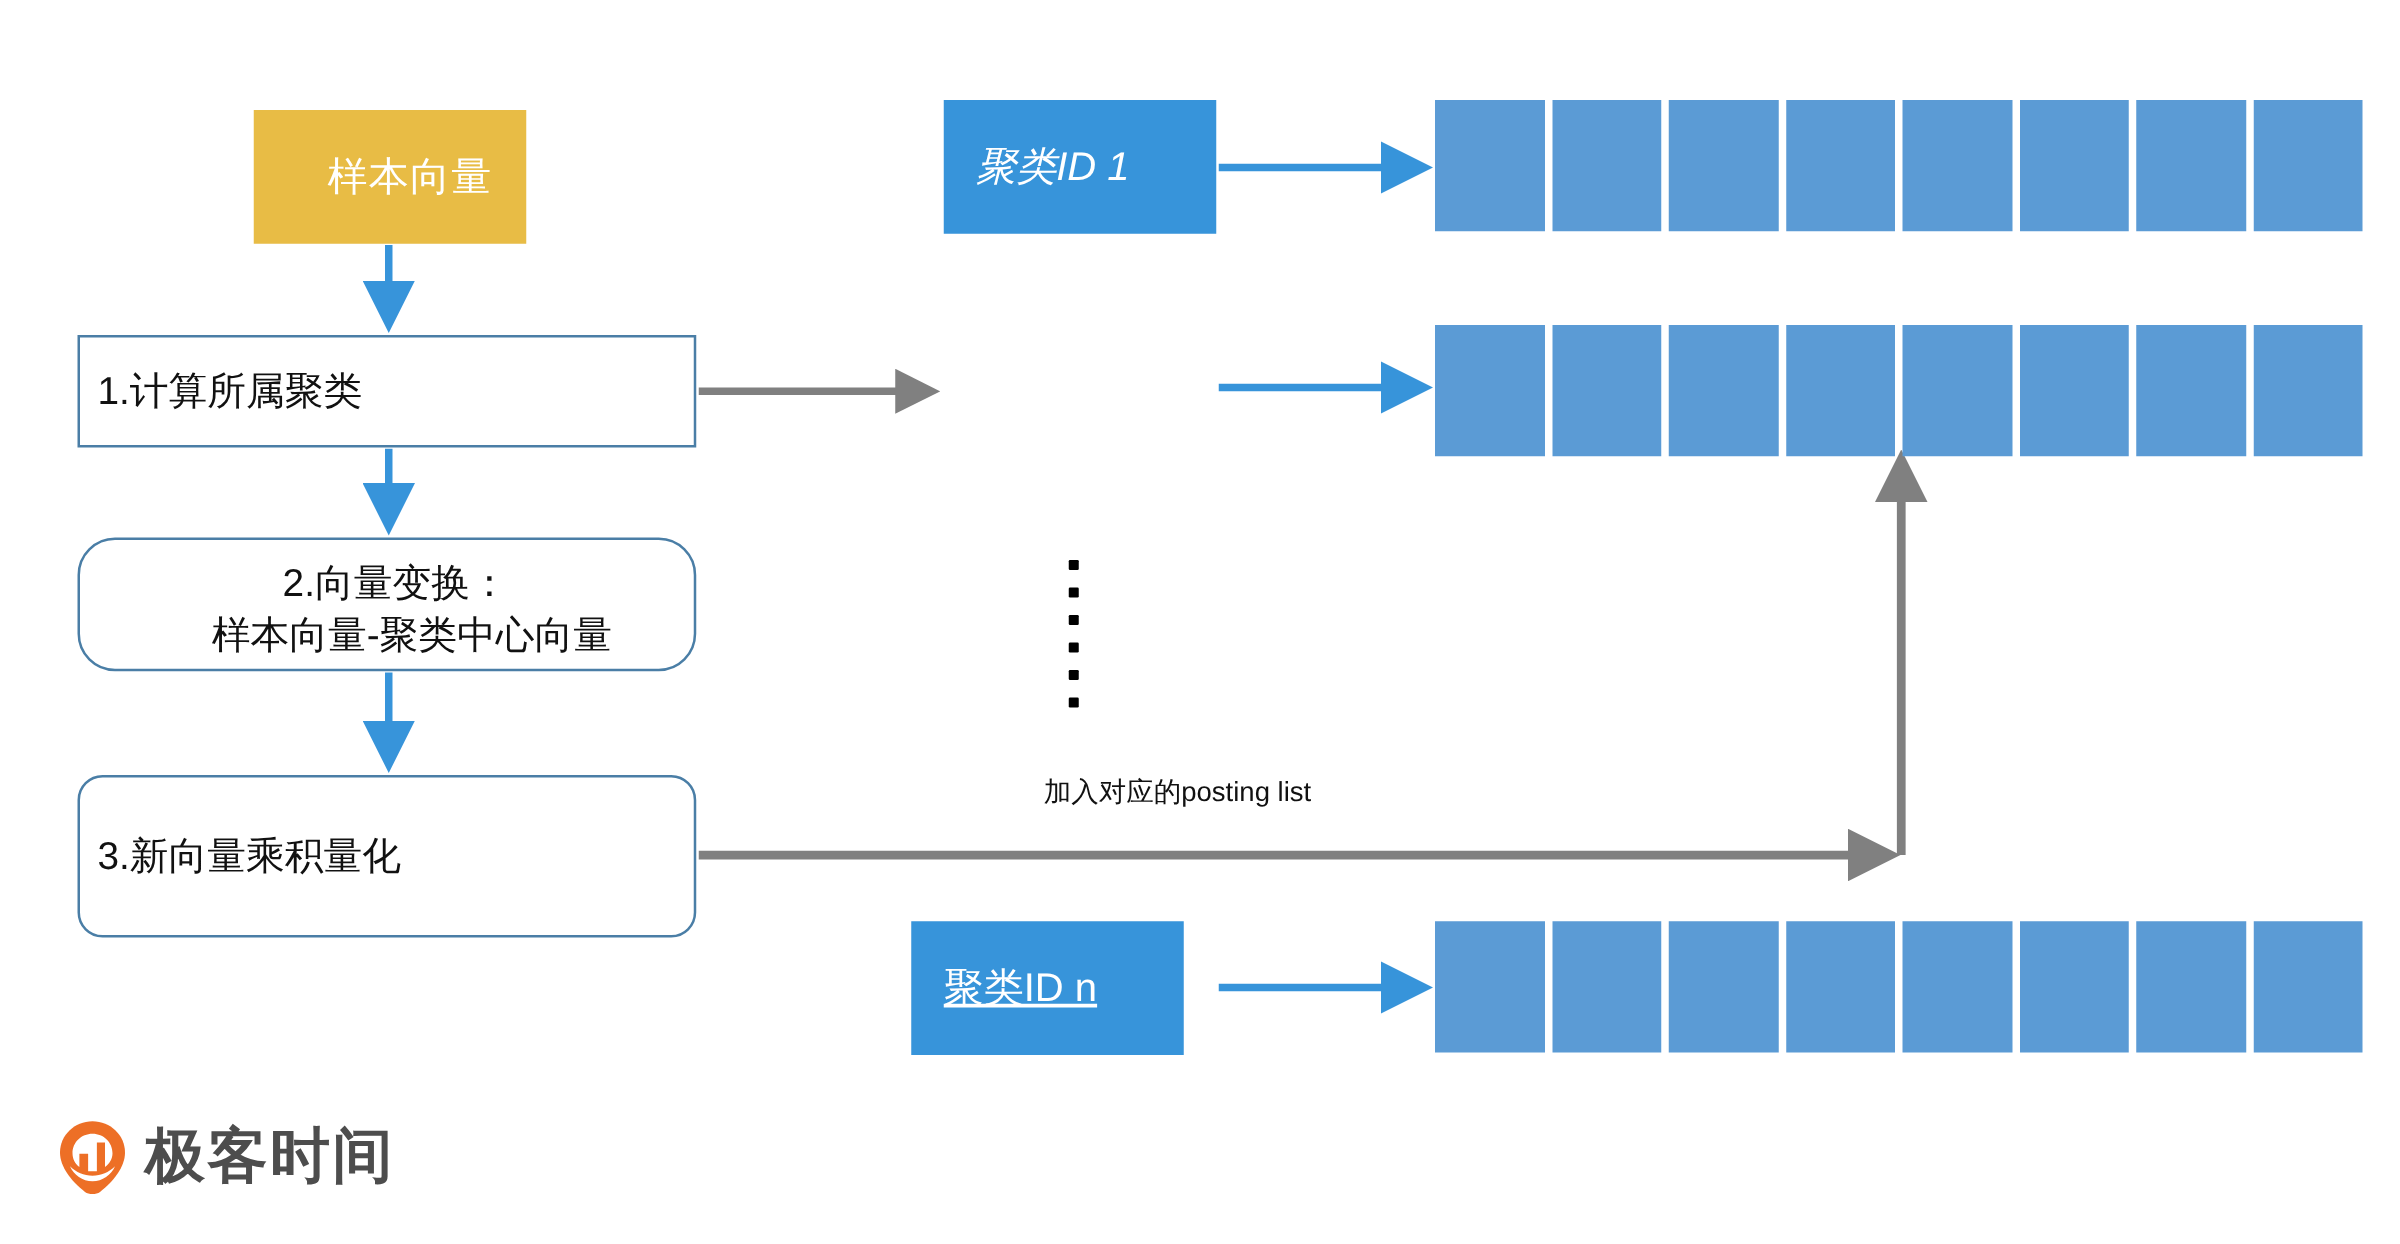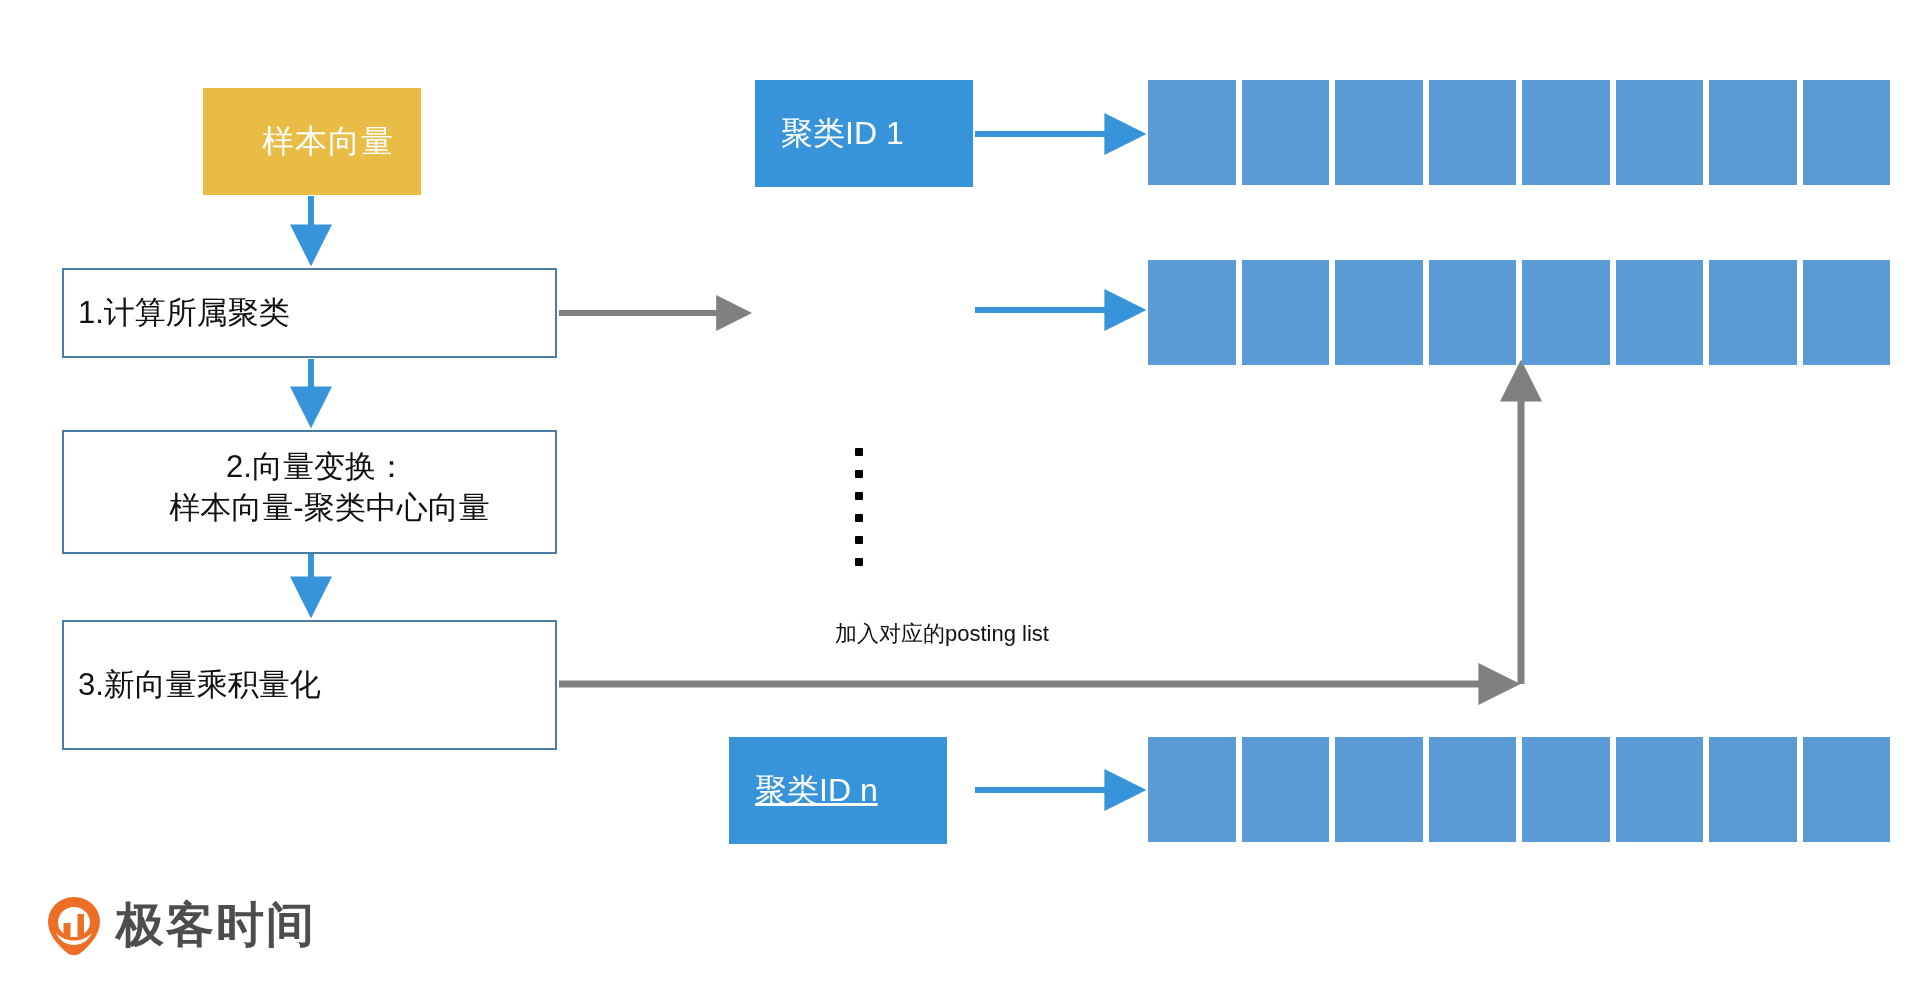--- a/index.html
+++ b/index.html
@@ -46,36 +46,36 @@
     text-align: center;
   }
   .step-box.multiline {
     display: block;
     padding-top: 14px;
     line-height: 1.33;
   }
   .step-box .l2 { padding-left: 26px; }
 
   #step1 { left: 62px; top: 268px; width: 495px; height: 90px; }
-  #step2 { left: 62px; top: 430px; width: 495px; height: 124px; }
-  #step3 { left: 62px; top: 620px; width: 495px; height: 130px; }
+  #step2 { left: 62px; top: 430px; width: 495px; height: 107px; border-radius: 30px; }
+  #step3 { left: 62px; top: 620px; width: 495px; height: 130px; border-radius: 20px; }
 
   
   .cluster-box {
     position: absolute;
     width: 218px;
     height: 107px;
     background: #3794DA;
     display: flex;
     align-items: center;
     color: #ffffff;
     font-size: 32px;
     padding-left: 26px;
   }
-  #cluster1 { left: 755px; top: 80px; }
+  #cluster1 { left: 755px; top: 80px; font-style: italic; }
   #cluster2 { left: 755px; top: 255px; }
   #clustern { left: 729px; top: 737px; text-decoration: underline; }
 
   
   .posting-list {
     position: absolute;
     left: 1148px;
     width: 742px;
     height: 105px;
     display: flex;

